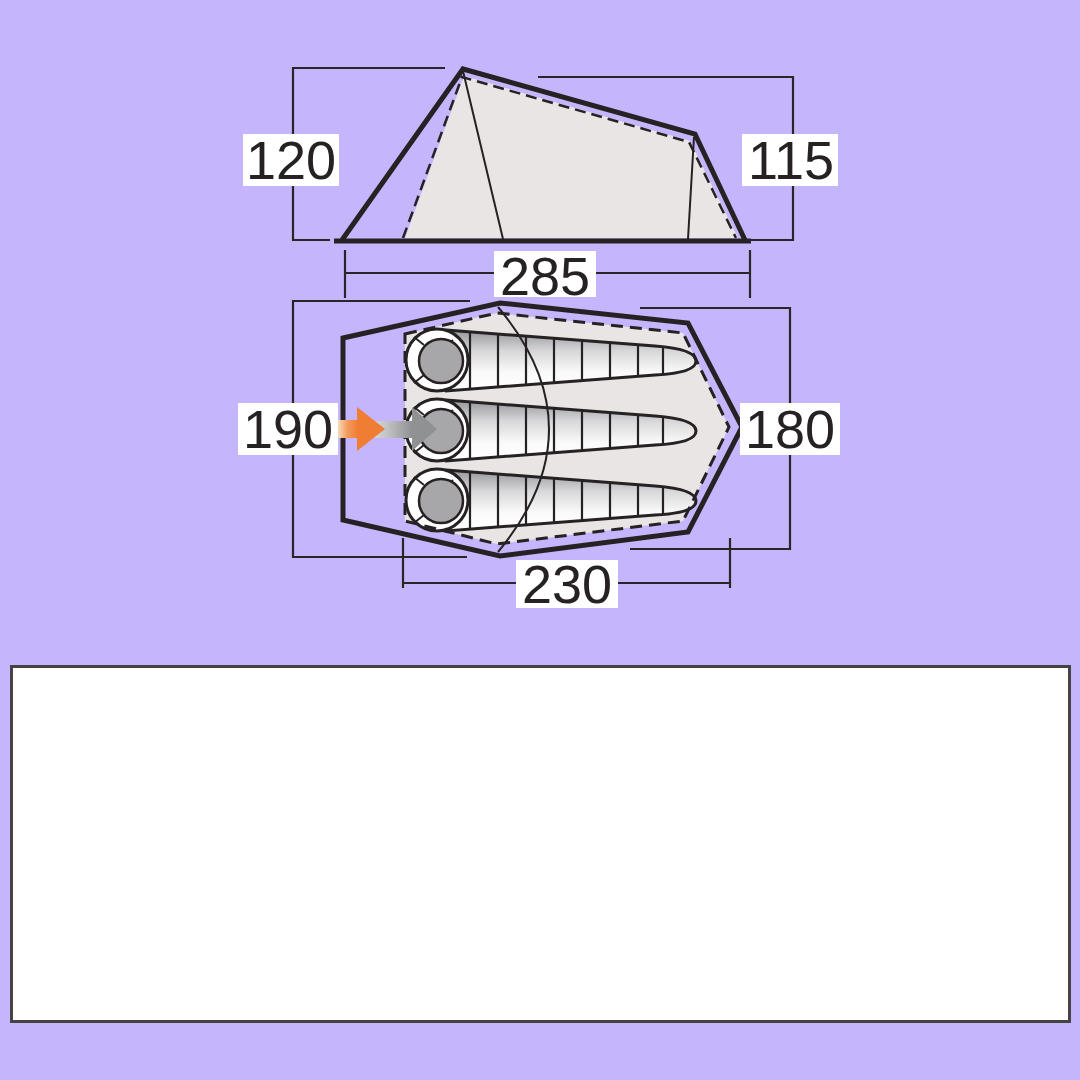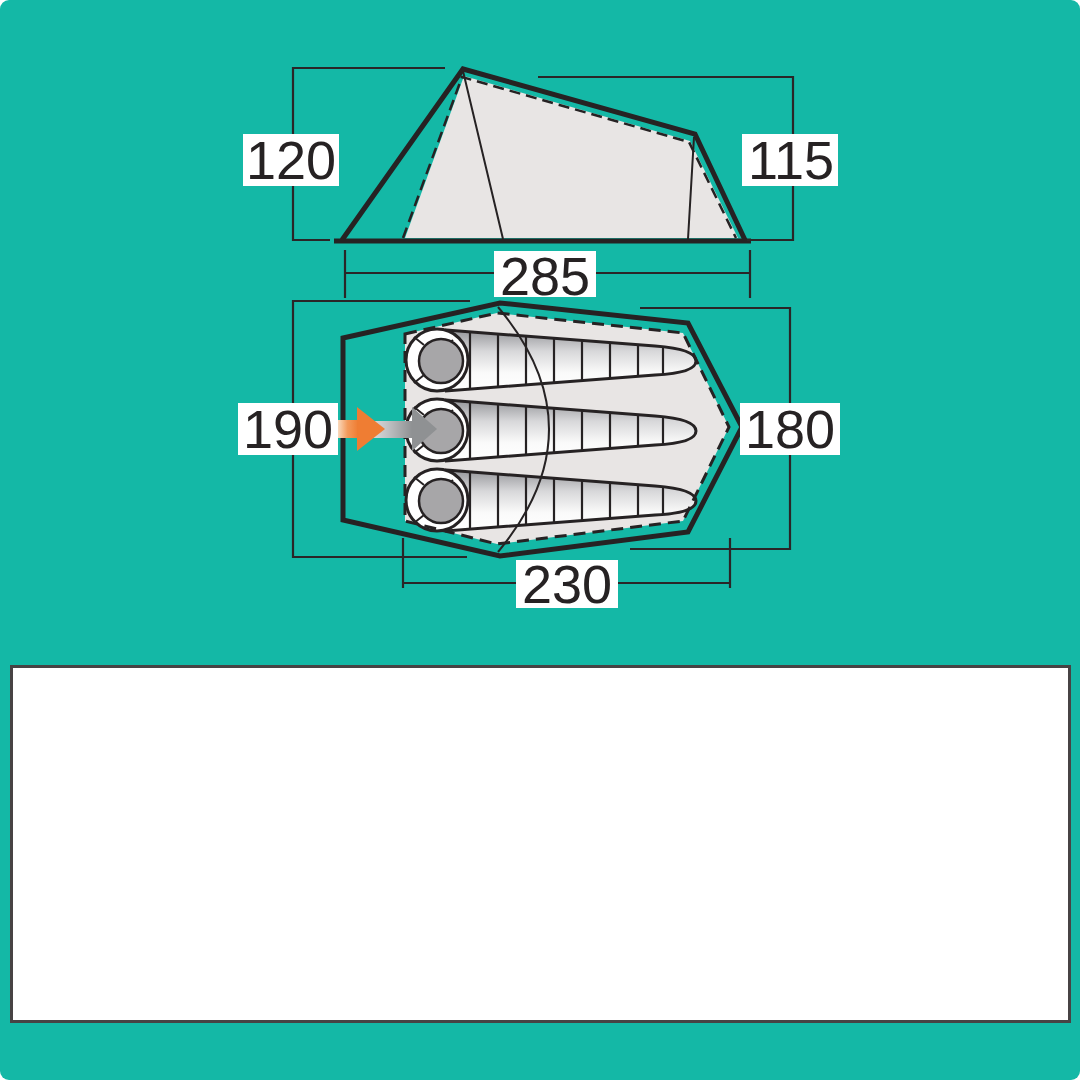--- a/index.html
+++ b/index.html
@@ -1,17 +1,17 @@
 <!DOCTYPE html>
 <html><head>
 <meta charset="utf-8">
 <style>
   html,body{margin:0;padding:0;background:#ffffff;width:1080px;height:1080px;
     font-family:"Liberation Sans", sans-serif;}
-  .canvas{position:relative;width:1080px;height:1080px;background:#14b8a6;overflow:hidden;border-radius:9px;}
+  .canvas{position:relative;width:1080px;height:1080px;background:#c4b5fd;overflow:hidden;}
   svg text{font-family:"Liberation Sans", sans-serif;}
   .dim-label{font-size:54px;fill:#262223;}
   .legend-box{
     position:absolute;left:10px;top:665px;width:1061px;height:358px;
     border:3px solid #474344;background:#fff;box-sizing:border-box;
   }
 </style>
 </head>
 <body>
 

